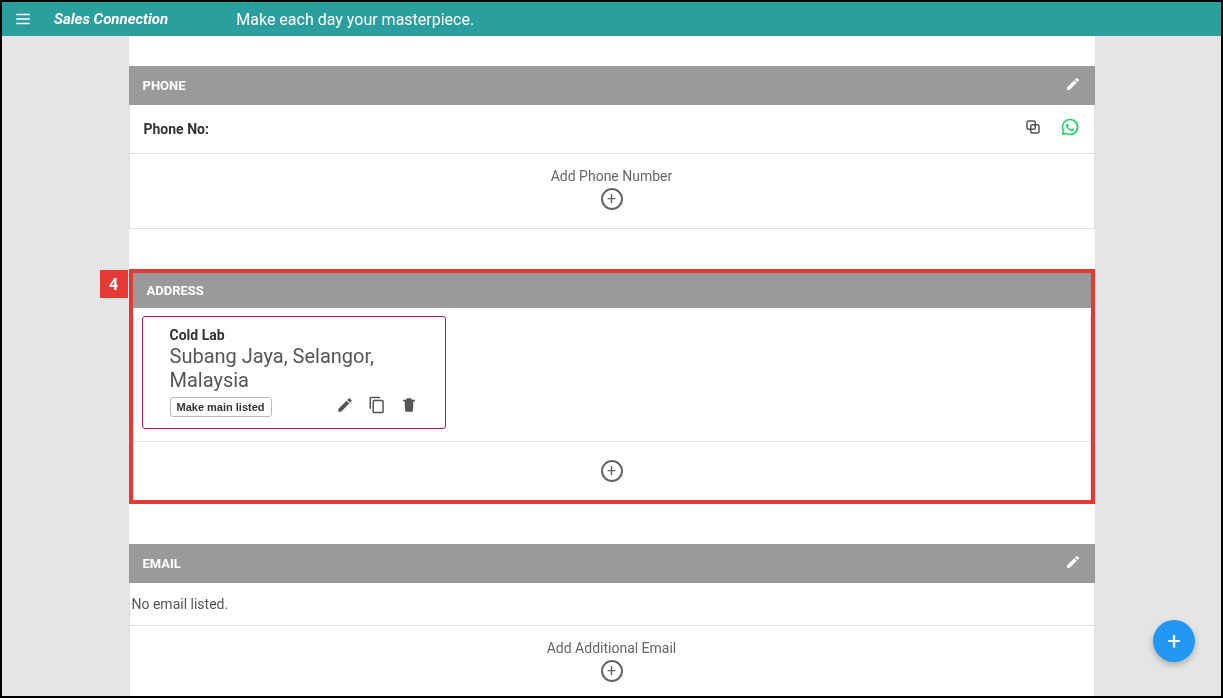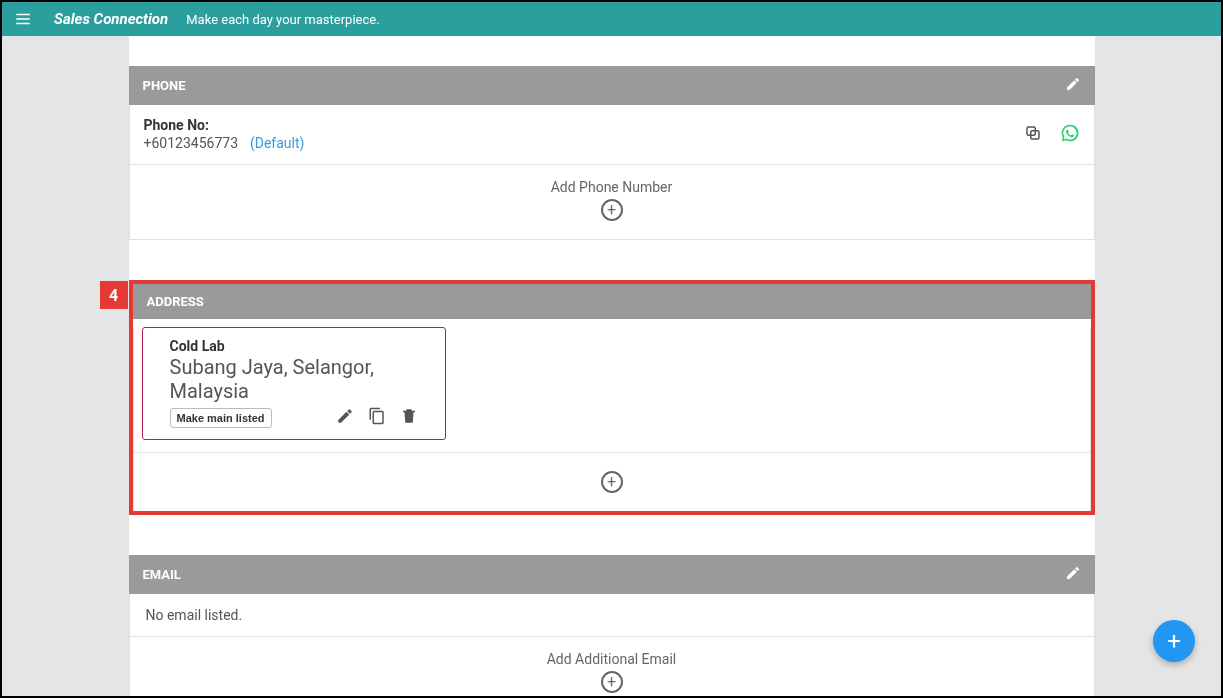--- a/index.html
+++ b/index.html
@@ -18,21 +18,21 @@
     display: flex;
     align-items: center;
     padding: 0 12px;
     color: #fff;
     gap: 18px;
     position: relative;
   }
   .menu-icon { cursor: pointer; display:flex; align-items:center; }
   .menu-icon svg { width: 18px; height: 18px; }
   .brand { font-weight: bold; font-style: italic; font-size: 15px; margin-left: 4px; }
-  .tagline { font-size: 13px; }
+  .tagline { font-size: 16px; margin-left: 50px; }
   .topbar-right { margin-left: auto; display: flex; align-items: center; gap: 10px; }
   .quick-access {
     background: #2c9595;
     color: #fff;
     border-radius: 14px;
     padding: 4px 12px;
     font-size: 11px;
     cursor: pointer;
     border: none;
   }
@@ -124,21 +124,21 @@
   .address-wrap { border-bottom: 1px solid #e0e0e0; padding-bottom: 4px; }
   .address-section { border: 4px solid #e53935; }
   .callout-badge {
     position: absolute;
     left: -33px; top: -3px;
     width: 28px; height: 28px;
     background: #e53935; color: #fff;
     display: flex; align-items:center; justify-content:center;
     font-weight: bold; font-size: 16px;
   }
-  .email-body { padding: 13px 16px; border-bottom: 1px solid #e0e0e0; color: #555; font-size: 14px; }
+  .email-body { padding: 13px 2px; border-bottom: 1px solid #e0e0e0; color: #555; font-size: 14px; }
   .fab {
     position: absolute;
     right: 26px;
     bottom: 34px;
     width: 42px; height: 42px;
     border-radius: 50%;
     background: #2196f3;
     color: #fff;
     display: flex; align-items:center; justify-content:center;
     font-size: 24px;
@@ -169,24 +169,20 @@
         <span class="edit-icon">
           <svg viewBox="0 0 24 24">
               <path d="M3 17.25V21h3.75l11-11-3.75-3.75-11 11zM20.7 7.04a1 1 0 0 0 0-1.41l-2.34-2.34a1 1 0 0 0-1.41 0L15 5.25l3.75 3.75 1.95-1.96z"></path>
             </svg>
         </span>
       </div>
       <div class="section-body">
         <div class="phone-row">
           <div class="phone-left">
             <div class="phone-label">Phone No:</div>
-            <div>
-              <span class="phone-val">+60123456773</span>
-              <span class="default-tag">(Default)</span>
-            </div>
           </div>
           <div class="phone-actions">
             <span class="copy-icon">
               <svg viewBox="0 0 24 24">
                   <rect x="9" y="9" width="11" height="11" rx="2"></rect>
                   <rect x="4" y="4" width="11" height="11" rx="2"></rect>
                 </svg>
             </span>
             <span class="whatsapp-icon">
               <svg viewBox="0 0 24 24">

